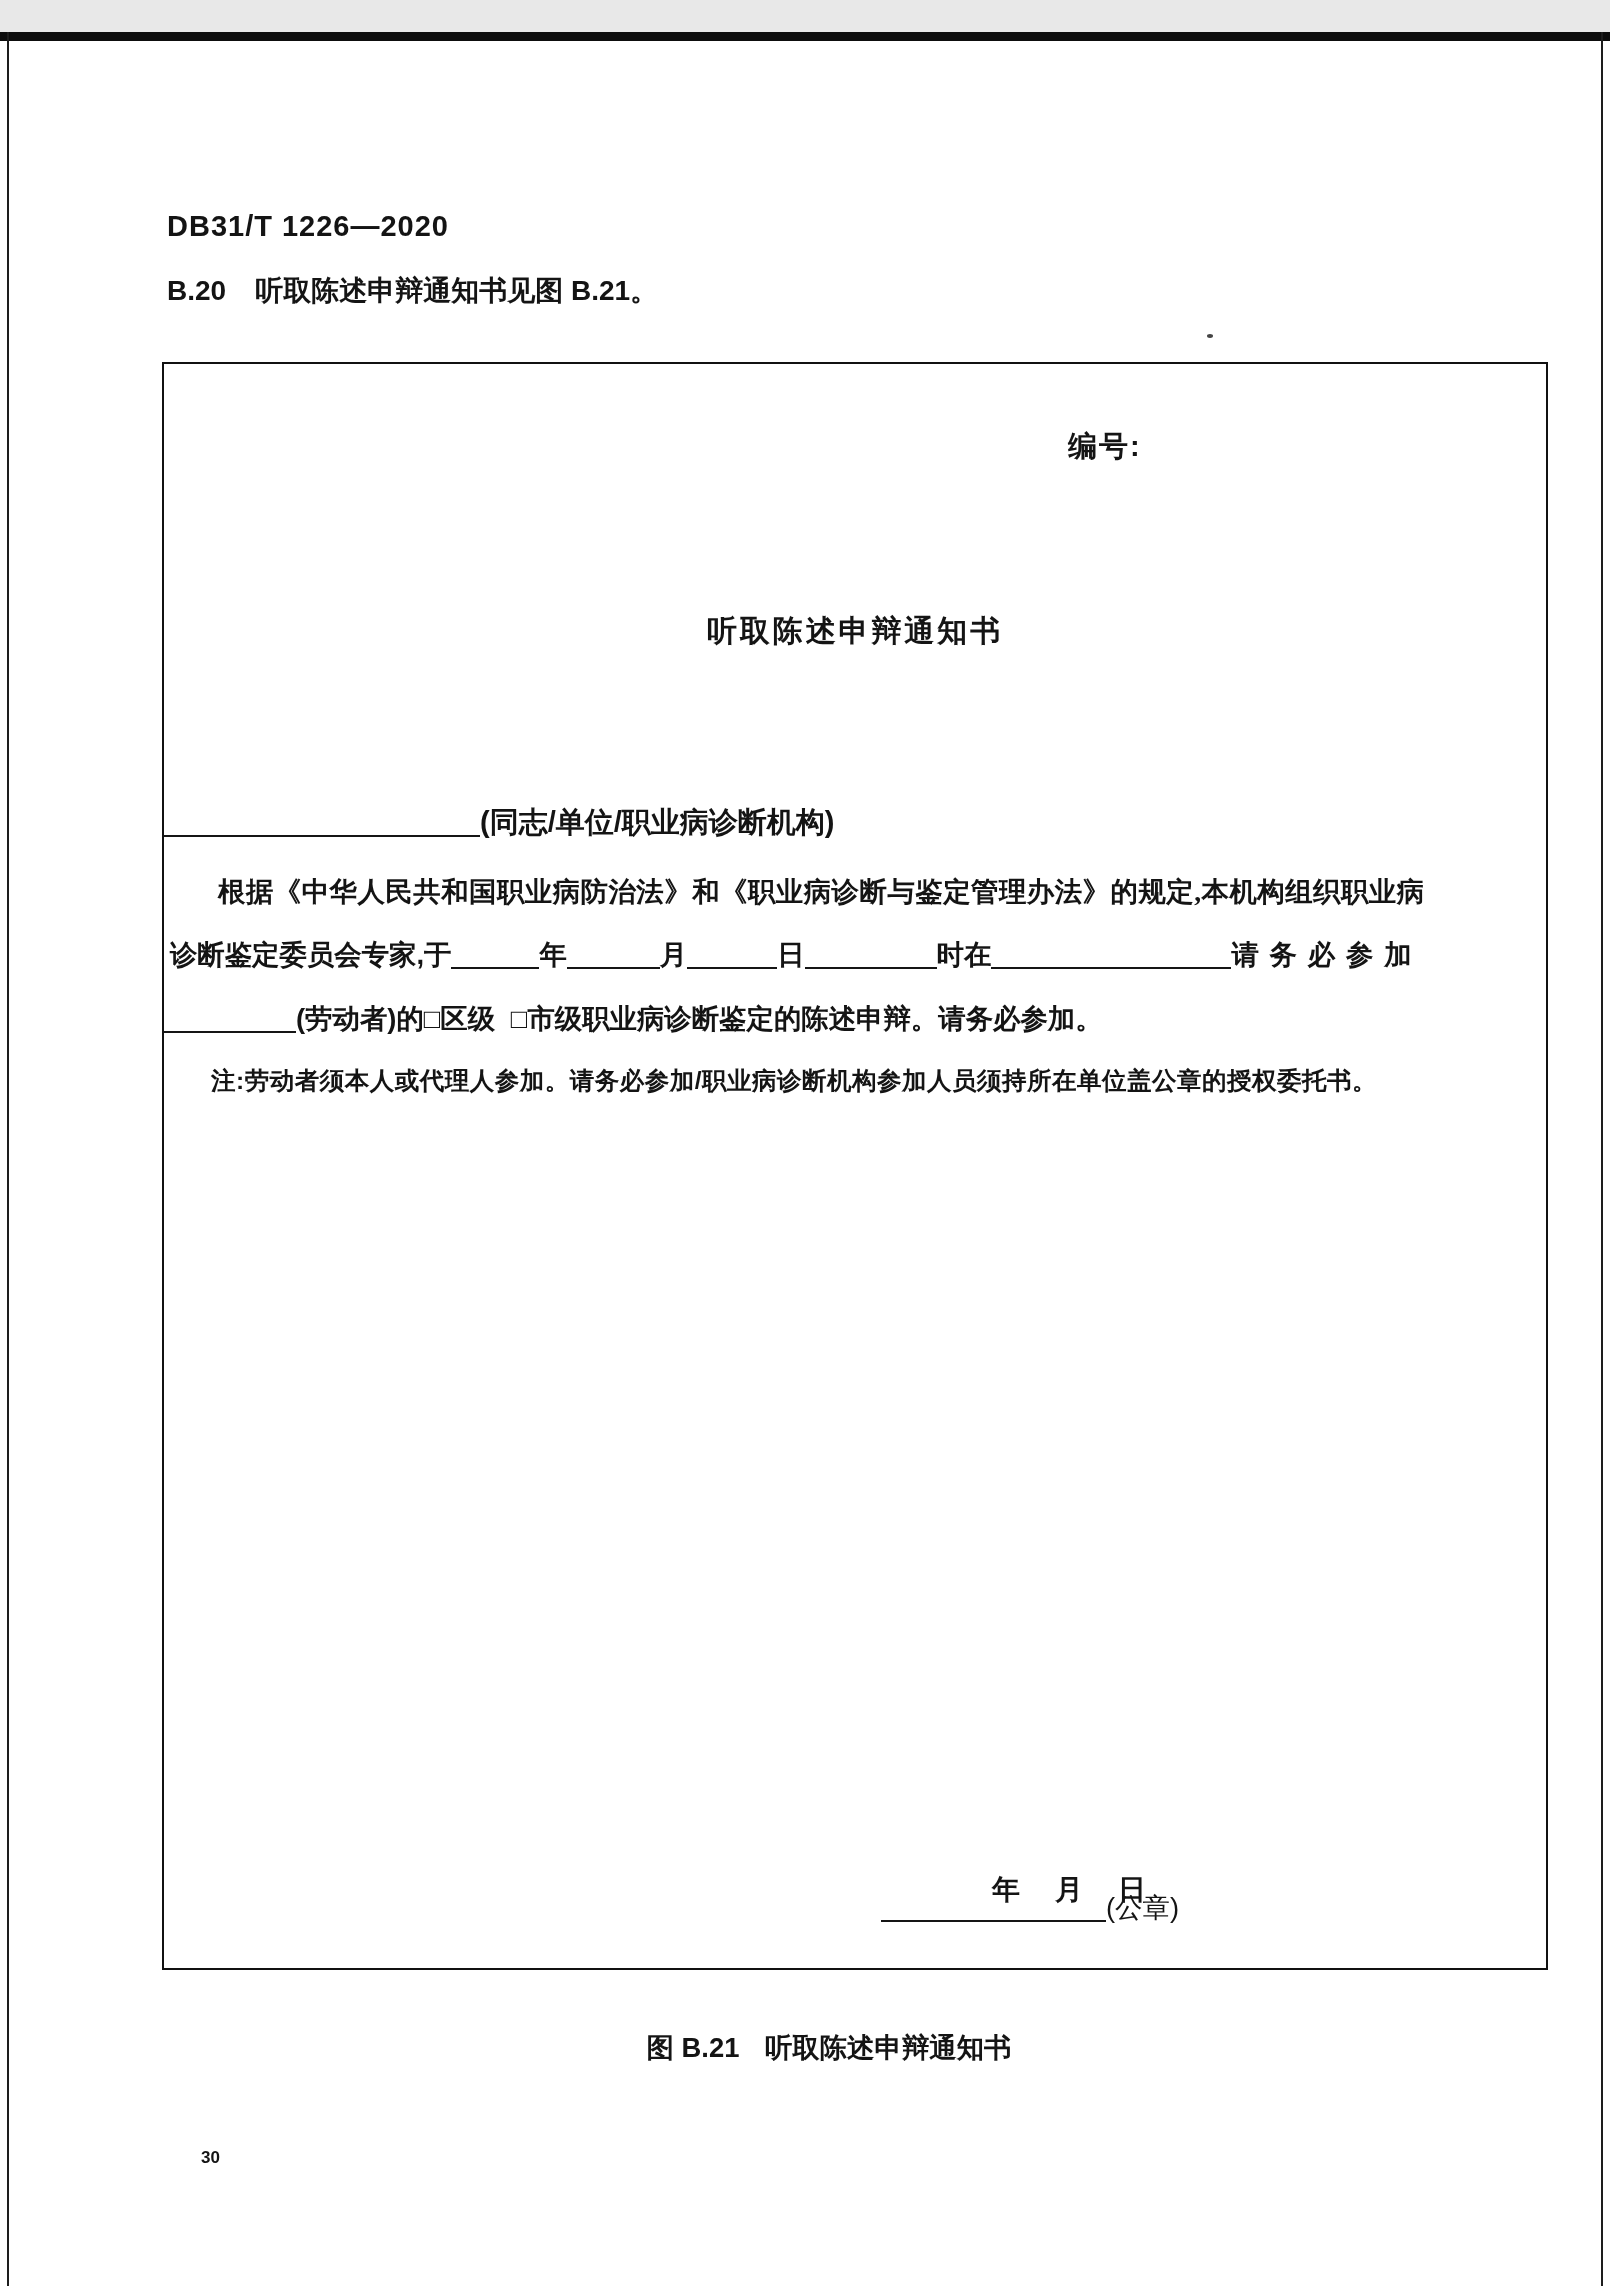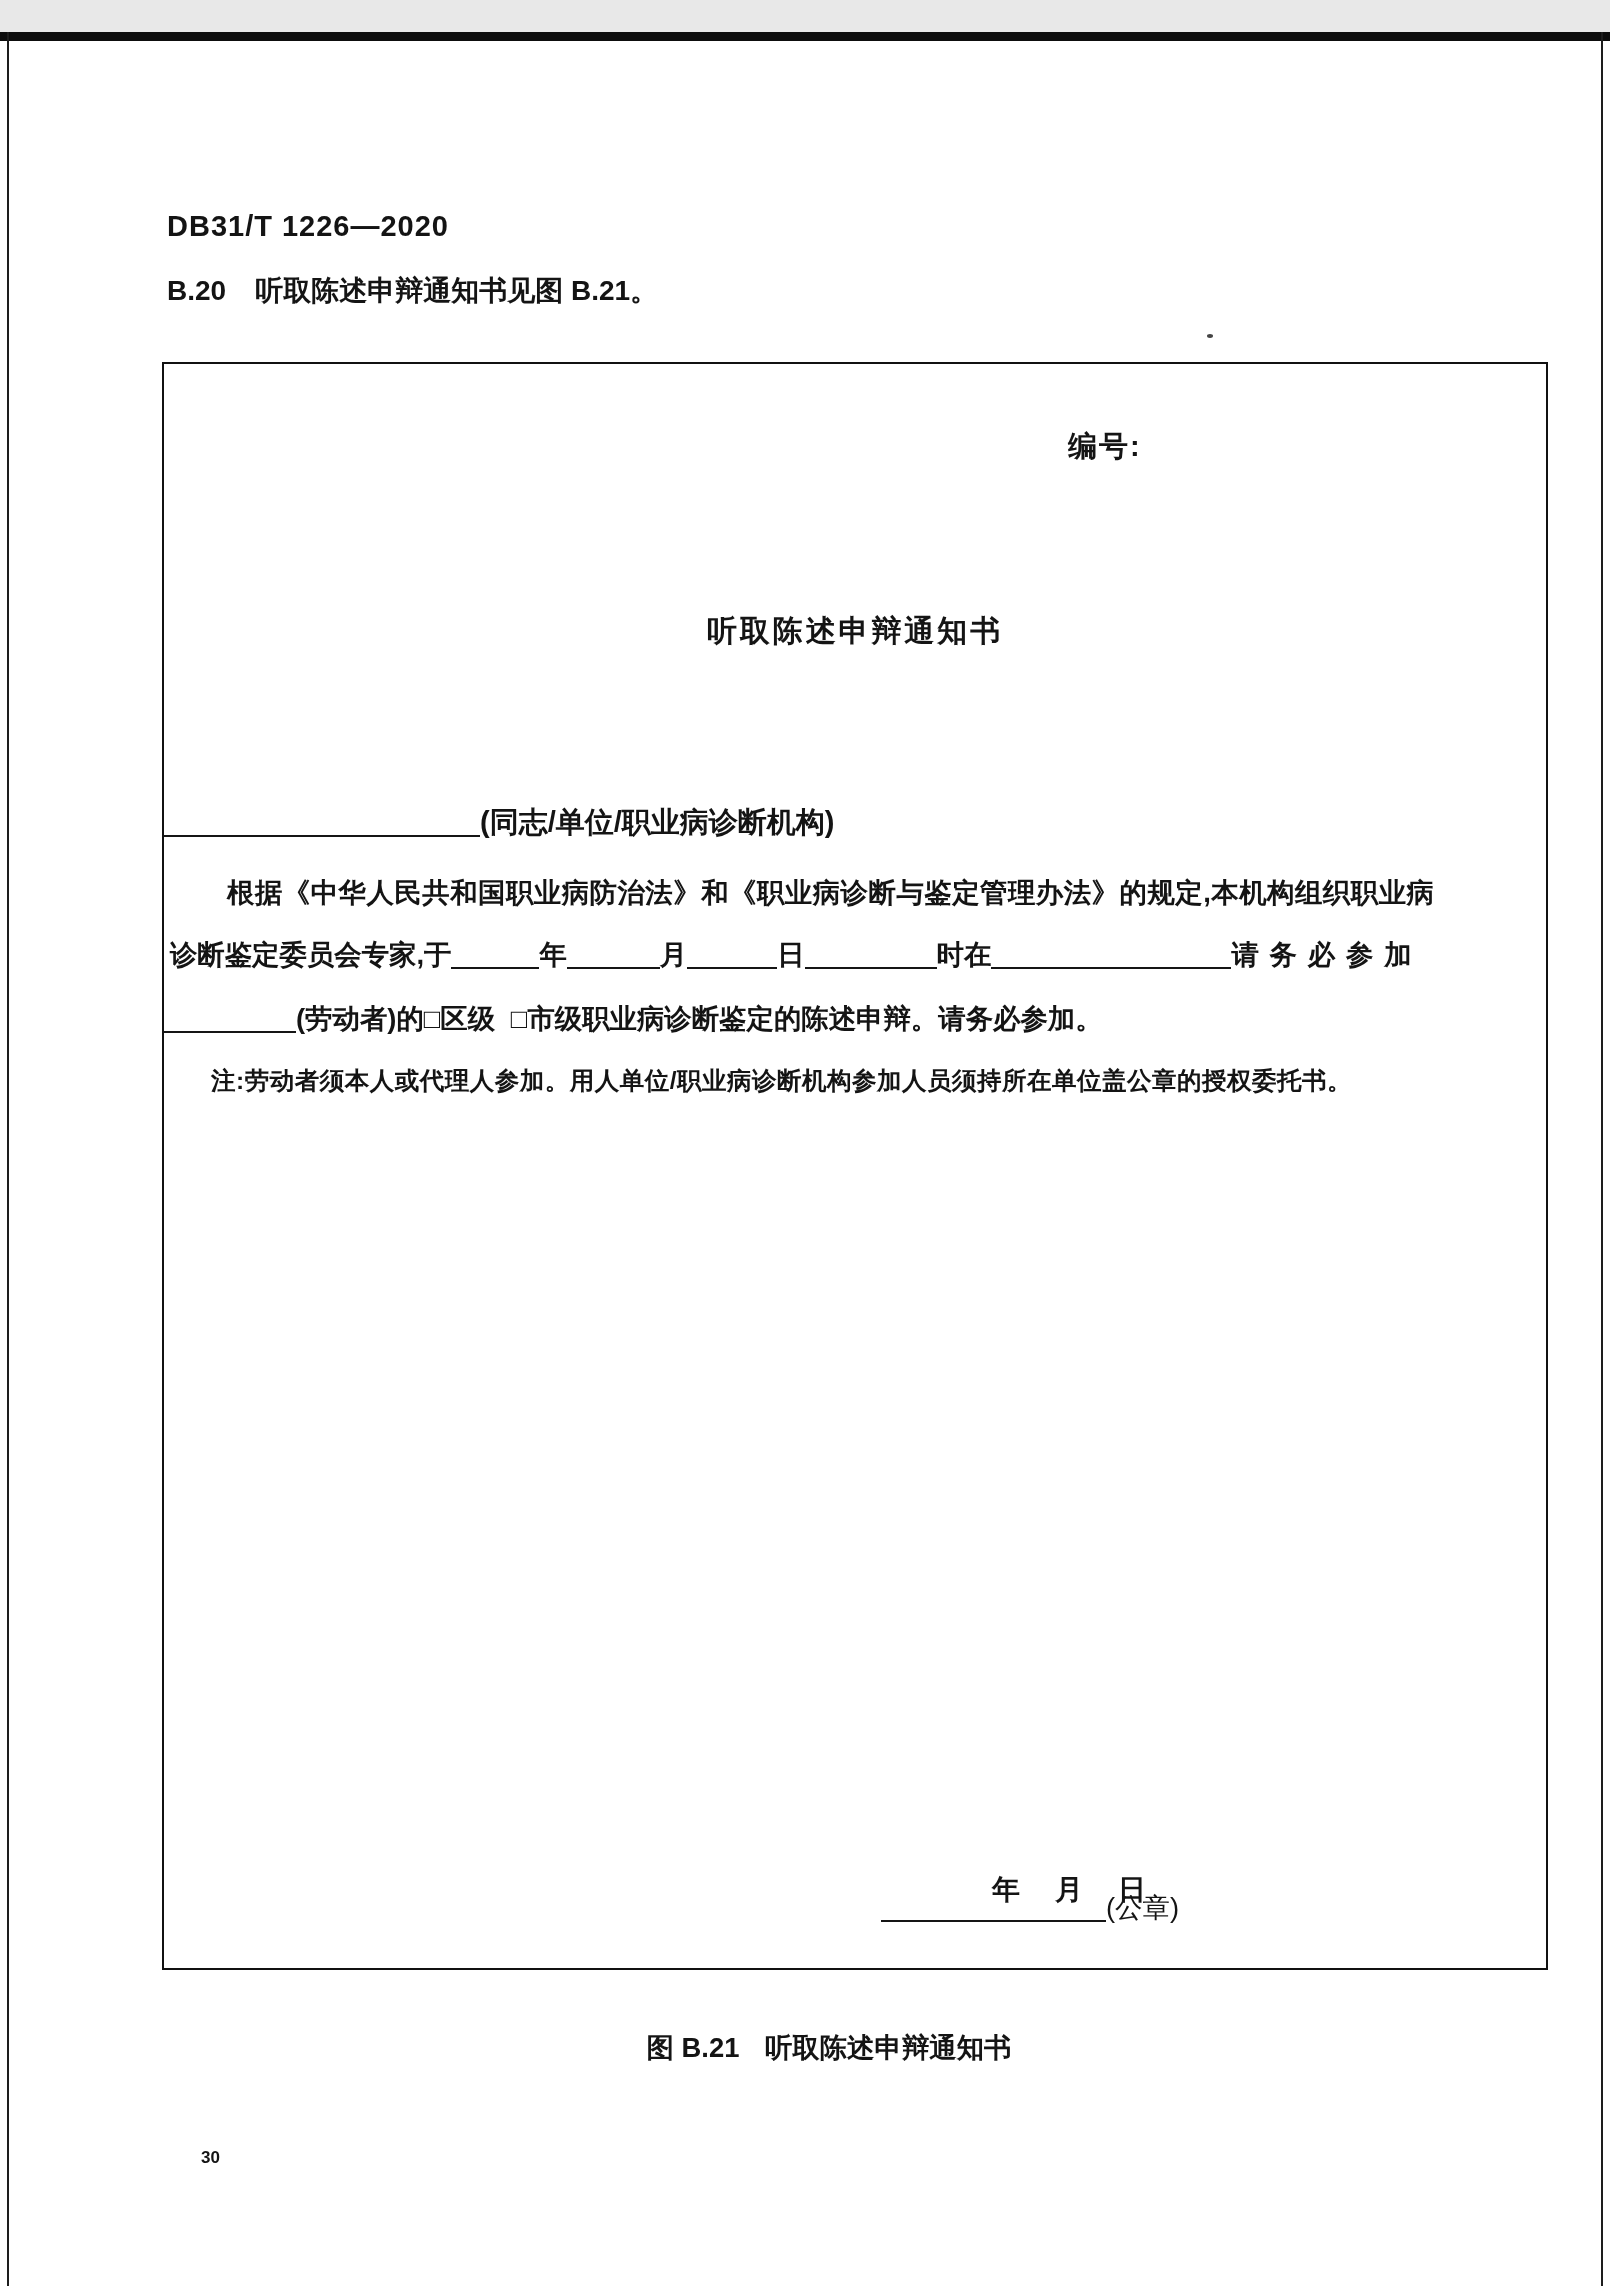--- a/index.html
+++ b/index.html
@@ -41,21 +41,21 @@
     text-align:center;font-size:30px;font-weight:700;letter-spacing:2.9px;
   }
   .addressee{
     position:absolute;left:0;top:439px;
     font-size:29px;font-weight:700;white-space:nowrap;
   }
   .pline{
     position:absolute;font-size:27.4px;font-weight:700;
     line-height:35px;white-space:nowrap;
   }
-  .p1{left:12px;top:511px;text-indent:51px;letter-spacing:0.5px;}
+  .p1{left:3px;top:511px;text-indent:51px;letter-spacing:0.5px;font-family:Liberation Serif, serif;}
   .p2{left:5.9px;top:573px;}
   .p3{left:0;top:637px;}
   .p3 .cb{font-weight:400;}
   .p3 .cb2{margin-left:15.7px;}
   .tail-spaced{letter-spacing:10.8px;}
   .note{
     position:absolute;left:47px;top:700px;
     font-size:24.5px;font-weight:700;letter-spacing:0.5px;white-space:nowrap;
   }
   .seal-line{
@@ -123,21 +123,21 @@
     <div class="pline p1">根据《中华人民共和国职业病防治法》和《职业病诊断与鉴定管理办法》的规定,本机构组织职业病</div>
 
     <div class="pline p2">
       <span>诊断鉴定委员会专家,于</span><span class="bl w90"></span><span>年</span><span class="bl w95"></span><span>月</span><span class="bl w92"></span><span>日</span><span class="bl w135b"></span><span>时在</span><span class="bl w245"></span><span class="tail-spaced">请务必参加</span>
     </div>
 
     <div class="pline p3">
       <span class="bl w135"></span><span>(劳动者)的</span><span class="cb">□</span><span>区级</span><span class="cb cb2">□</span><span>市级职业病诊断鉴定的陈述申辩。请务必参加。</span>
     </div>
 
-    <div class="note">注:劳动者须本人或代理人参加。用人单位/职业病诊断机构参加人员须持所在单位盖公章的授权委托书。</div>
+    <div class="note">注:劳动者须本人或代理人参加。请务必参加/职业病诊断机构参加人员须持所在单位盖公章的授权委托书。</div>
 
     <div class="seal-line">
       <span class="bl w230"></span><span>(公章)</span>
     </div>
 
     <div class="date-line">
       <span>年</span><span>月</span><span>日</span>
     </div>
 
   </div>

